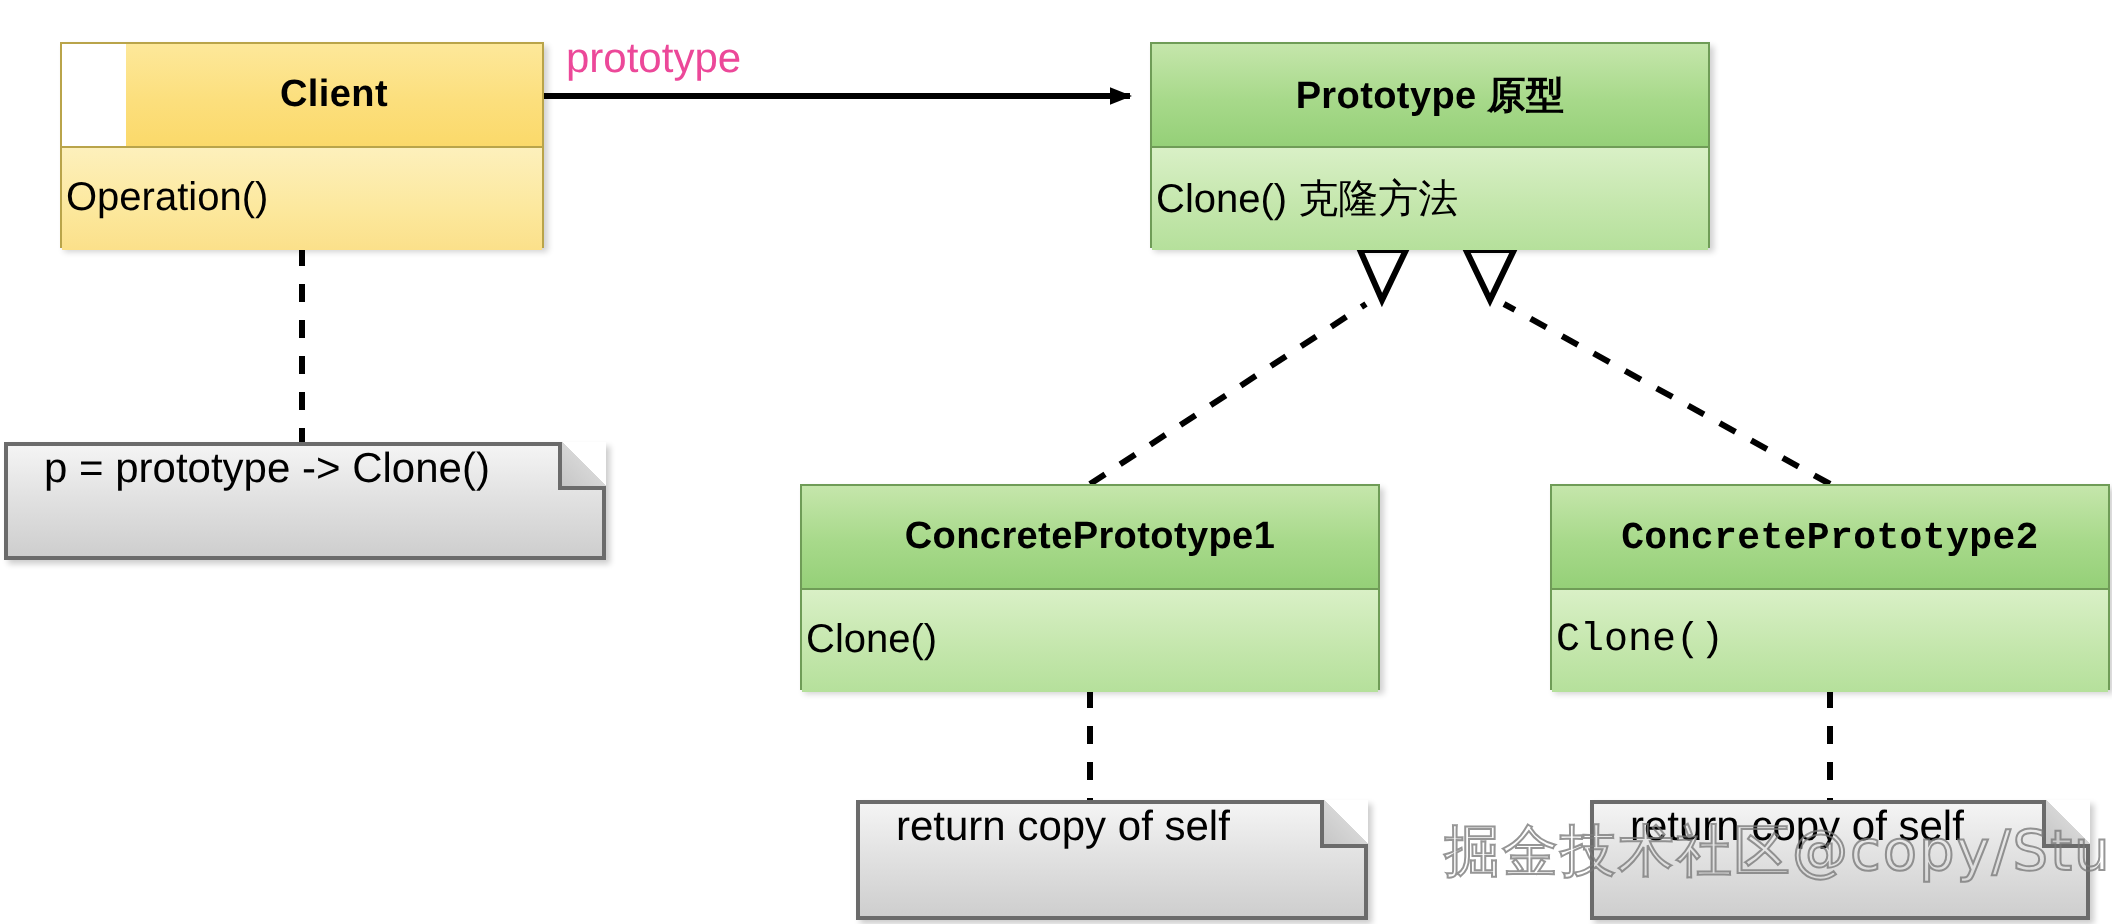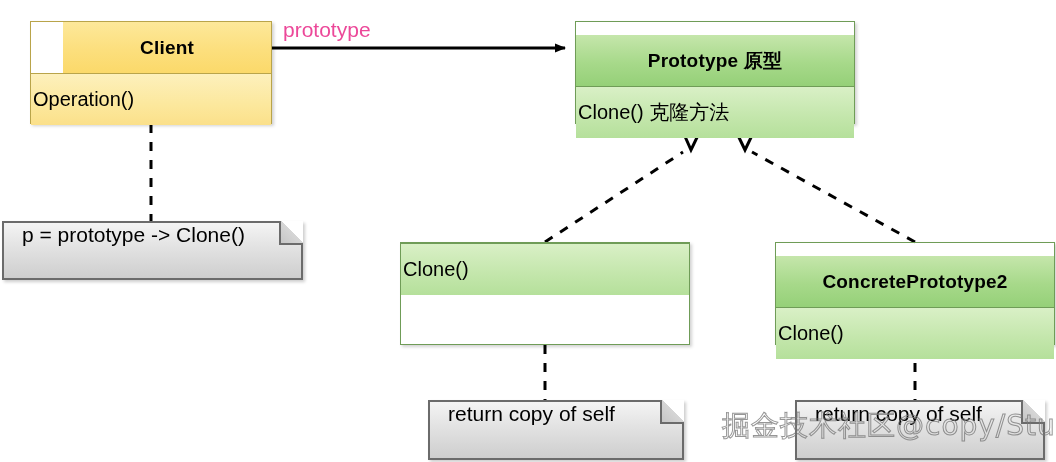--- a/index.html
+++ b/index.html
@@ -58,21 +58,20 @@
   }
   .c-yellow .divider { background: #b9a44a; }
   .c-yellow .body {
     background: linear-gradient(180deg, #fdf0bc 0%, #fce89d 60%, #fbe08a 100%);
   }
 
   
   .c-green { border-color: #6f9c57; }
   .c-green .hdr {
     background: linear-gradient(180deg, #c5e6ab 0%, #a7d98a 55%, #95d078 100%);
-    margin-top: 13px;
   }
   .c-green .divider { background: #6f9c57; }
   .c-green .body {
     background: linear-gradient(180deg, #d9f0c6 0%, #c3e6ab 60%, #b5e09b 100%);
   }
 
   
   .uml-note {
     position: absolute;
     box-sizing: border-box;
@@ -161,25 +160,26 @@
     <div class="body">Operation()</div>
   </div>
 
   <div class="uml-class c-green" style="left:575px; top:21px; width:280px; height:103px;">
     <div class="hdr">Prototype 原型</div>
     <div class="divider"></div>
     <div class="body">Clone() 克隆方法</div>
   </div>
 
   <div class="uml-class c-green" style="left:400px; top:242px; width:290px; height:103px;">
+    <div class="hdr">ConcretePrototype1</div>
     <div class="divider"></div>
     <div class="body">Clone()</div>
   </div>
 
-  <div class="uml-class c-green" style="left:775px; top:242px; width:280px; height:103px;">
+  <div class="uml-class c-green" style="left:775px; top:242px; width:280px; height:103px;font-family:Liberation Mono, monospace;">
     <div class="hdr">ConcretePrototype2</div>
     <div class="divider"></div>
     <div class="body">Clone()</div>
   </div>
 
   <div class="uml-note" style="left:2px; top:221px; width:301px; height:59px;">
     <span>p = prototype -&gt; Clone()</span>
     <span class="fold"></span>
   </div>
 

